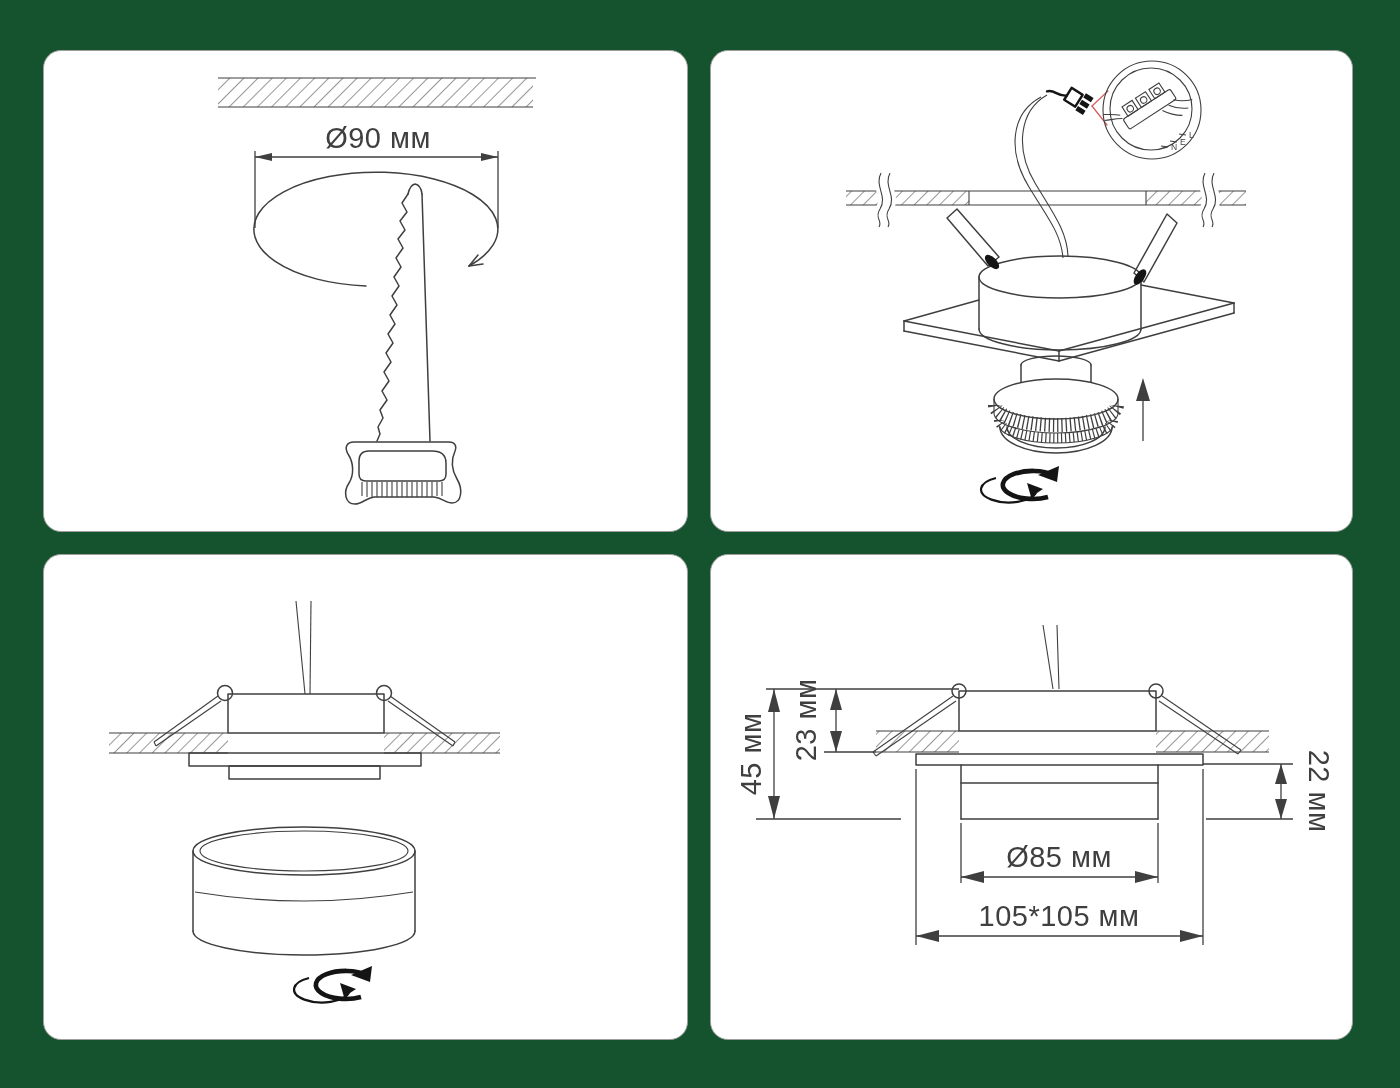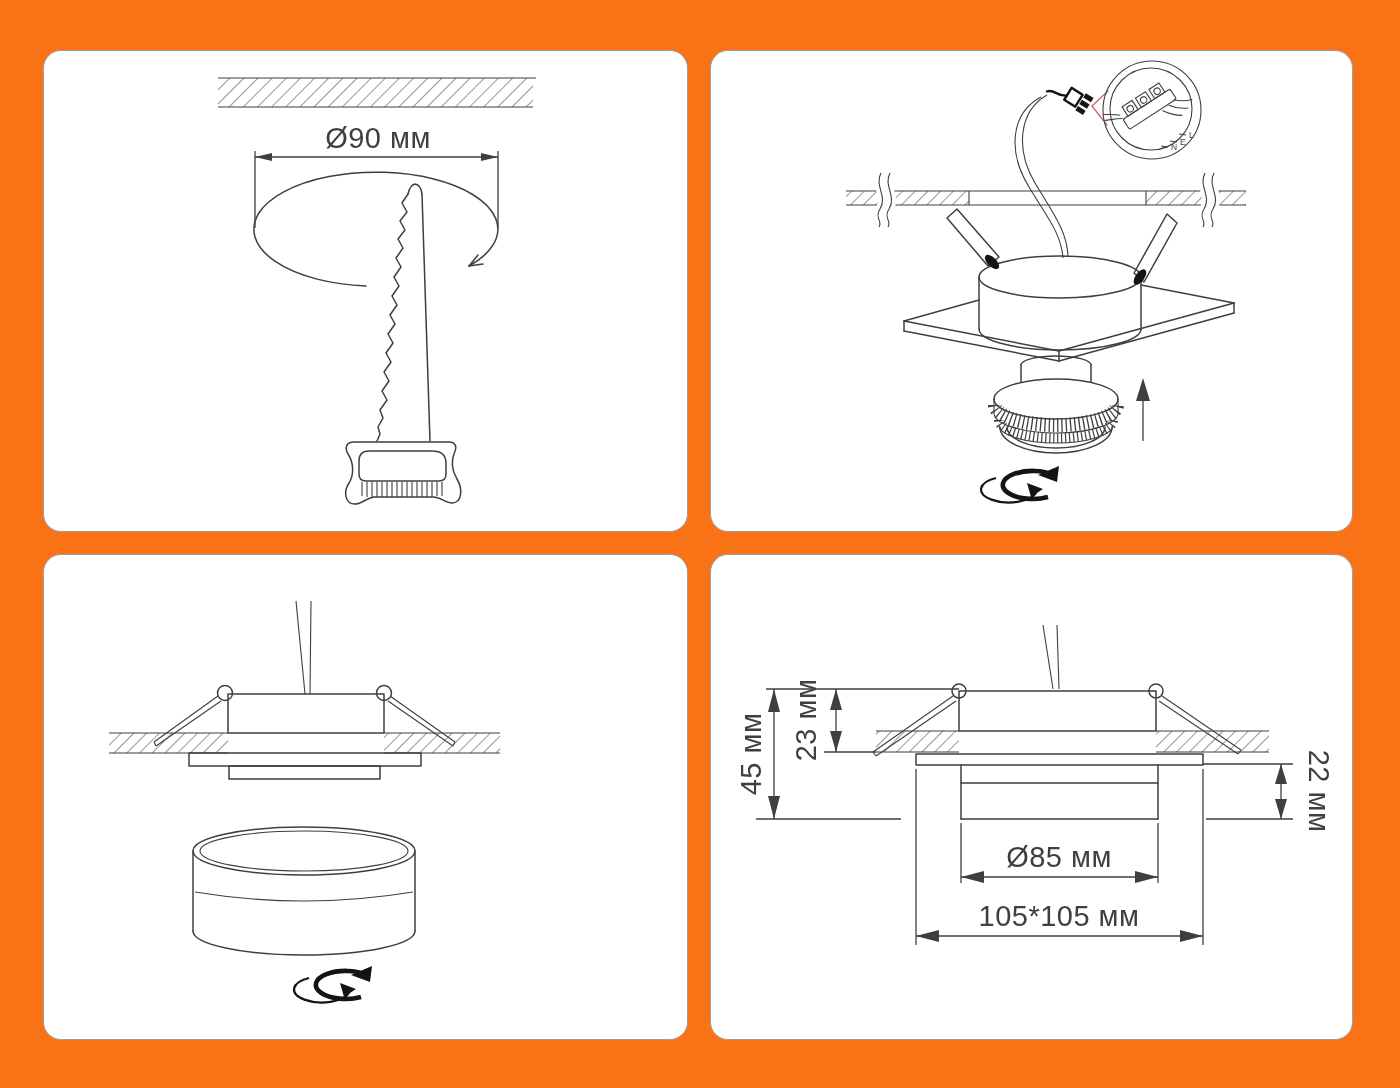--- a/index.html
+++ b/index.html
@@ -1,16 +1,16 @@
 <!DOCTYPE html>
 <html><head>
 <meta charset="utf-8">
 <style>
   html,body{margin:0;padding:0;background:#ffffff;}
-  #stage{position:relative;width:1400px;height:1088px;background:#f97316;overflow:hidden;
+  #stage{position:relative;width:1400px;height:1088px;background:#14532d;overflow:hidden;
          font-family:"Liberation Sans",sans-serif;}
   .panel{position:absolute;border:1.5px solid #9e9e9e;border-radius:18px;background:#ffffff;box-sizing:border-box;}
   .panel svg{position:absolute;left:0;top:0;overflow:visible;}
   
   .s  {fill:none;stroke:#3f3f3f;stroke-width:1.5;stroke-linecap:round;stroke-linejoin:round;}
   .s1 {fill:none;stroke:#3f3f3f;stroke-width:1.1;stroke-linecap:butt;}
   .sd {fill:none;stroke:#3f3f3f;stroke-width:1.3;stroke-linecap:butt;}
   .f  {fill:#3f3f3f;stroke:none;}
   .blk{fill:none;stroke:#141414;stroke-width:2.4;stroke-linecap:round;stroke-linejoin:round;}
   .fblk{fill:#141414;stroke:none;}

